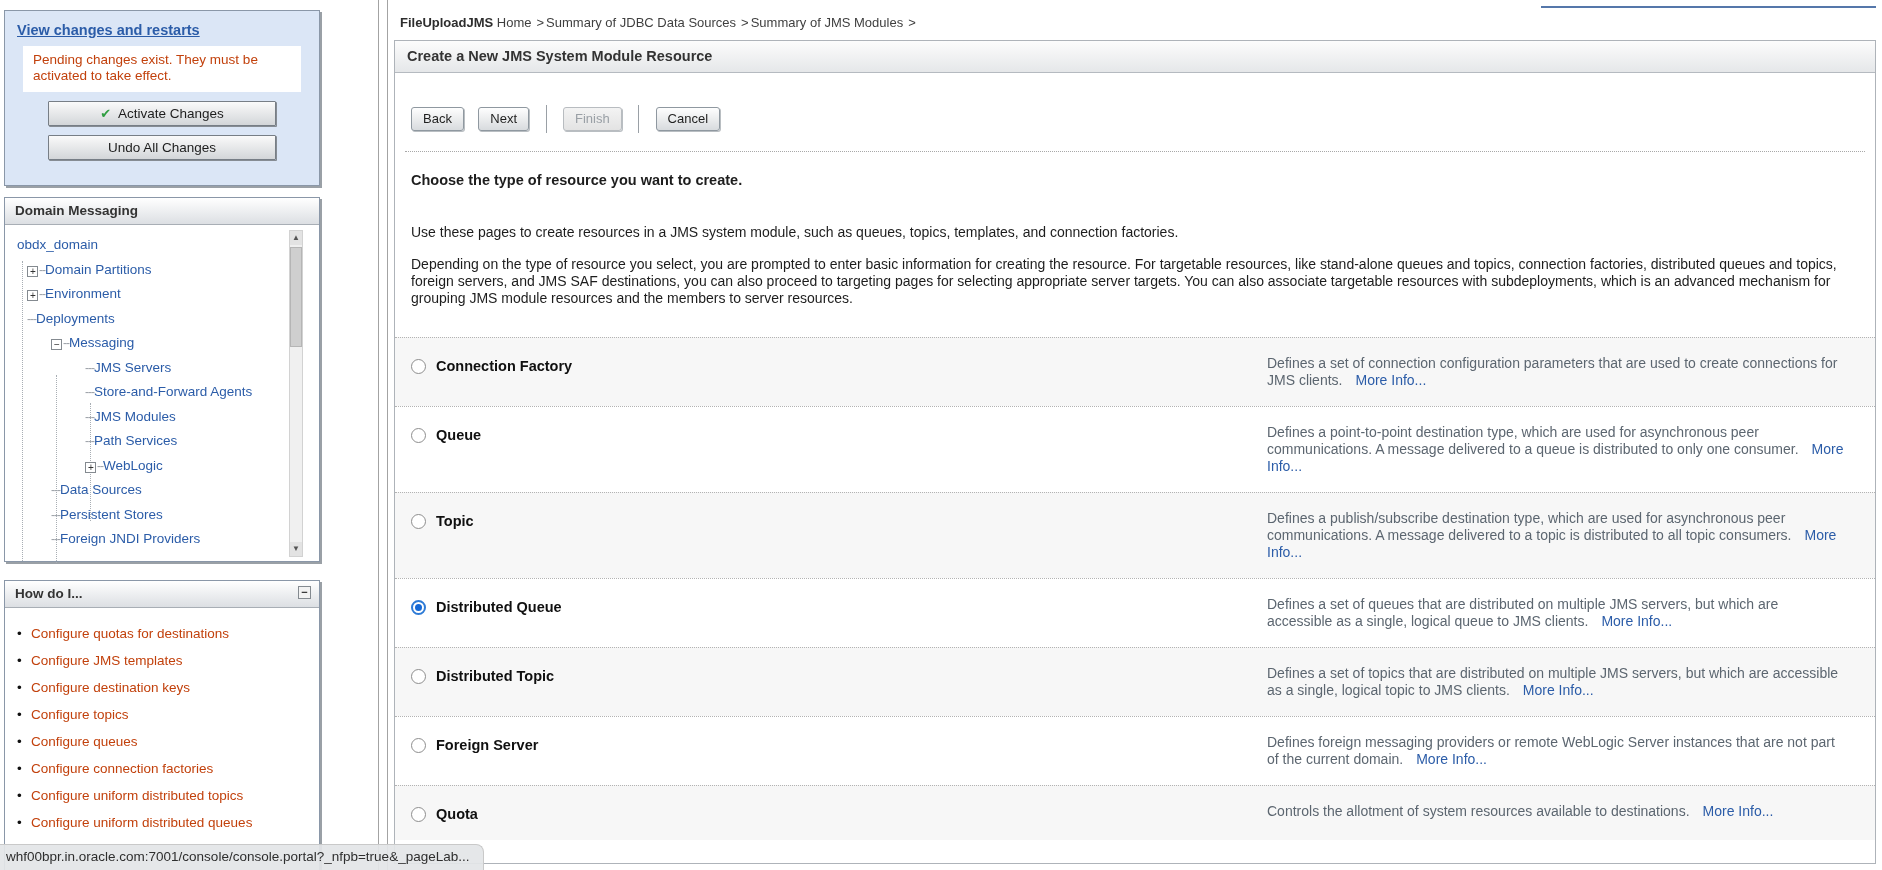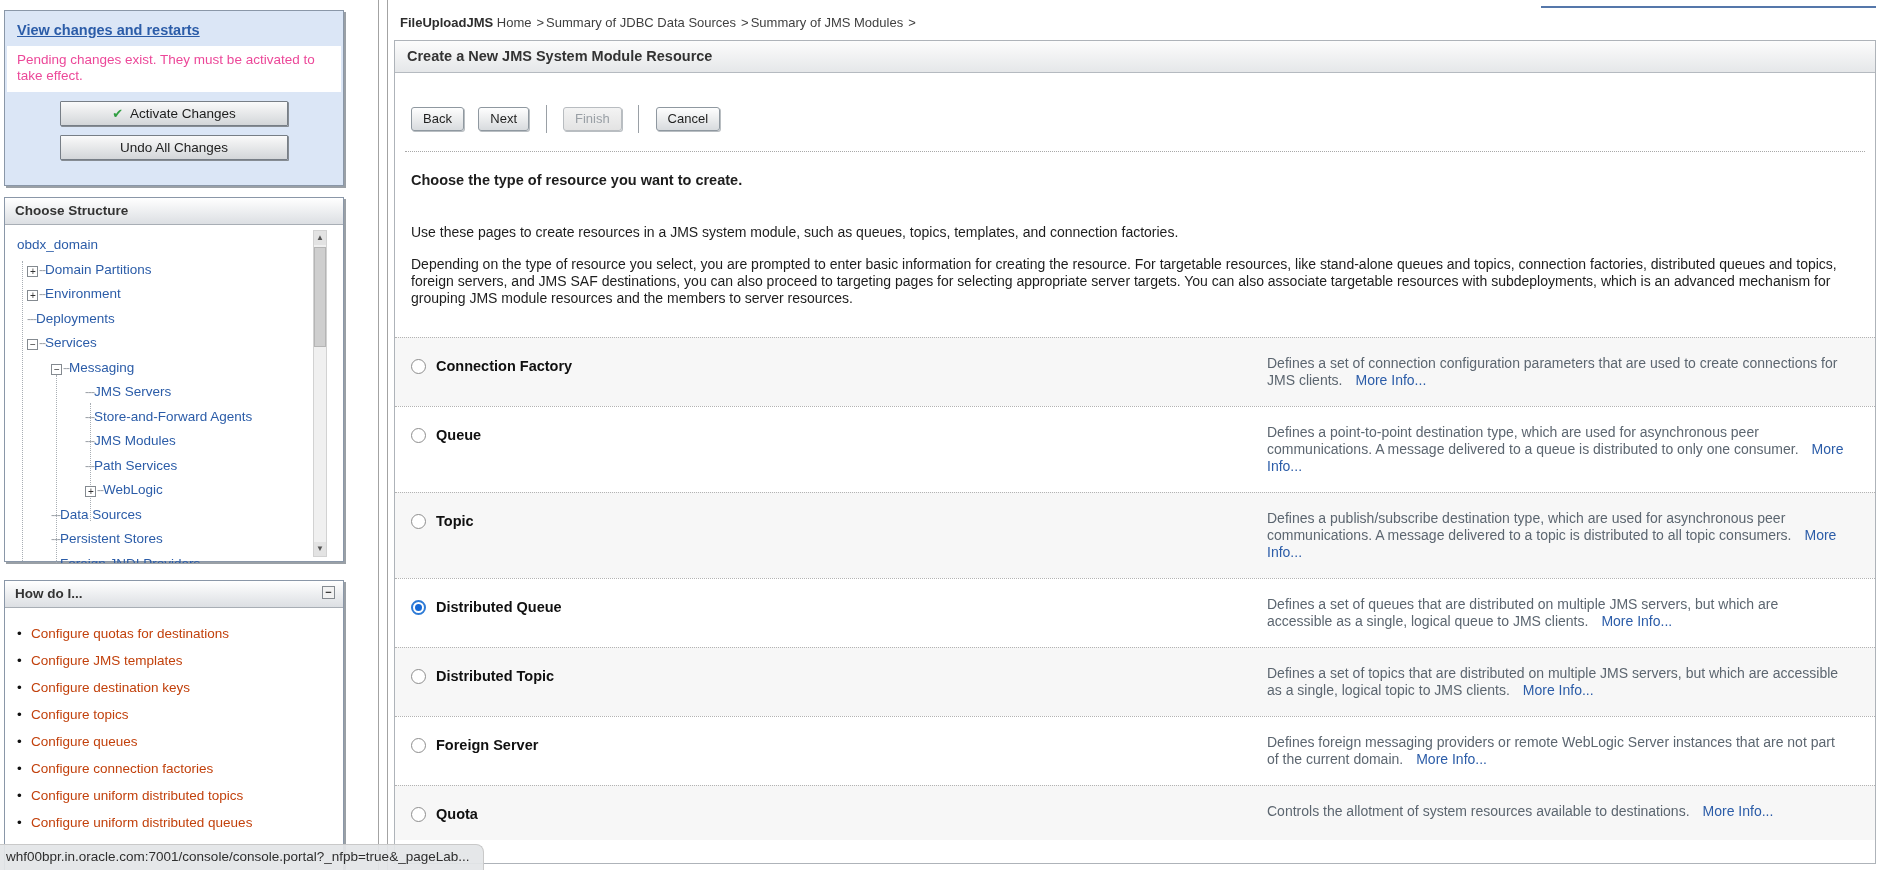--- a/index.html
+++ b/index.html
@@ -2,30 +2,30 @@
 <html><head>
 <meta charset="utf-8">
 <style>
   * { box-sizing: border-box; margin: 0; padding: 0; }
   html,body { width:1882px; height:870px; overflow:hidden; background:#fff;
     font-family:"Liberation Sans", sans-serif; }
   body { display:flex; }
 
   
   .sidebar { position:relative; width:378px; height:870px; flex:none; overflow:hidden; background:#fff; }
-  .panel { position:absolute; left:4px; width:340px; border:1px solid #8a97a8;
+  .panel { position:absolute; left:4px; width:316px; border:1px solid #8a97a8;
     box-shadow:2px 2px 0 #9aa0a6; background:#fff; }
   .panel-head { background:linear-gradient(#ffffff,#dcdfe3); border-bottom:1px solid #a8aeb5;
     padding:5px 10px 6px 10px; font-size:13.5px; font-weight:bold; color:#333; position:relative; }
 
   .changes-panel { top:10px; height:176px; background:#dbe6f6; }
   .changes-link { display:block; padding:11px 12px 8px 12px; font-size:14.5px; font-weight:bold;
     color:#2b5ca8; text-decoration:underline; }
-  .changes-msg { background:#fff; margin:0 2px; padding:6px 10px 8px 10px; font-size:13.5px;
-    color:#ec4899; line-height:16px; }
+  .changes-msg { background:#fff; margin:0 18px; padding:6px 10px 8px 10px; font-size:13.5px;
+    color:#c2410c; line-height:16px; }
   .side-btn { display:block; width:228px; margin:9px auto 0 auto; padding:4px 0; text-align:center;
     font-size:13.5px; color:#1d1d1d; background:linear-gradient(#fafafa,#d3d6d9);
     border:1px solid #777e86; box-shadow:1px 1px 0 #868c93; border-radius:1px; cursor:pointer; }
   .check { color:#2f9e41; font-size:13px; margin-right:7px; }
 
   .domain-panel { top:197px; height:365px; }
   .tree { position:relative; padding:8px 0 0 0; height:338px; overflow:hidden; font-size:13.5px; }
   .titem { line-height:24.5px; white-space:nowrap; position:relative; z-index:1; }
   .titem a { color:#2b5ca8; text-decoration:none; }
   .tprefix { color:#9aa0a6; letter-spacing:-1px; font-size:12px; }
@@ -106,31 +106,30 @@
 <div class="sidebar">
 
   <div class="panel changes-panel">
     <a class="changes-link" href="#">View changes and restarts</a>
     <div class="changes-msg">Pending changes exist. They must be activated to take effect.</div>
     <button class="side-btn"><span class="check">✔</span><span>Activate Changes</span></button>
     <button class="side-btn"><span>Undo All Changes</span></button>
   </div>
 
   <div class="panel domain-panel">
-    <div class="panel-head">Choose Structure</div>
+    <div class="panel-head">Domain Messaging</div>
     <div class="tree">
       <div class="trunk" style="left:17px; top:36px; height:300px;"></div>
       <div class="trunk" style="left:51px; top:150px; height:212px;"></div>
       <div class="trunk" style="left:85px; top:178px; height:118px;"></div>
 
     <div class="titem lvl0"><span class="tprefix"></span><a href="#">obdx_domain</a></div>
         <div class="titem lvl1"><span class="tprefix"><span class="tbox">+</span>--</span><a href="#">Domain Partitions</a></div>
         <div class="titem lvl1"><span class="tprefix"><span class="tbox">+</span>--</span><a href="#">Environment</a></div>
         <div class="titem lvl1"><span class="tprefix">---</span><a href="#">Deployments</a></div>
-        <div class="titem lvl1"><span class="tprefix"><span class="tbox">−</span>--</span><a href="#">Services</a></div>
         <div class="titem lvl2"><span class="tprefix"><span class="tbox">−</span>--</span><a href="#">Messaging</a></div>
         <div class="titem lvl3"><span class="tprefix">---</span><a href="#">JMS Servers</a></div>
         <div class="titem lvl3"><span class="tprefix">---</span><a href="#">Store-and-Forward Agents</a></div>
         <div class="titem lvl3"><span class="tprefix">---</span><a href="#">JMS Modules</a></div>
         <div class="titem lvl3"><span class="tprefix">---</span><a href="#">Path Services</a></div>
         <div class="titem lvl3"><span class="tprefix"><span class="tbox">+</span>--</span><a href="#">WebLogic</a></div>
         <div class="titem lvl2"><span class="tprefix">---</span><a href="#">Data Sources</a></div>
         <div class="titem lvl2"><span class="tprefix">---</span><a href="#">Persistent Stores</a></div>
         <div class="titem lvl2"><span class="tprefix">---</span><a href="#">Foreign JNDI Providers</a></div>
       </div>

